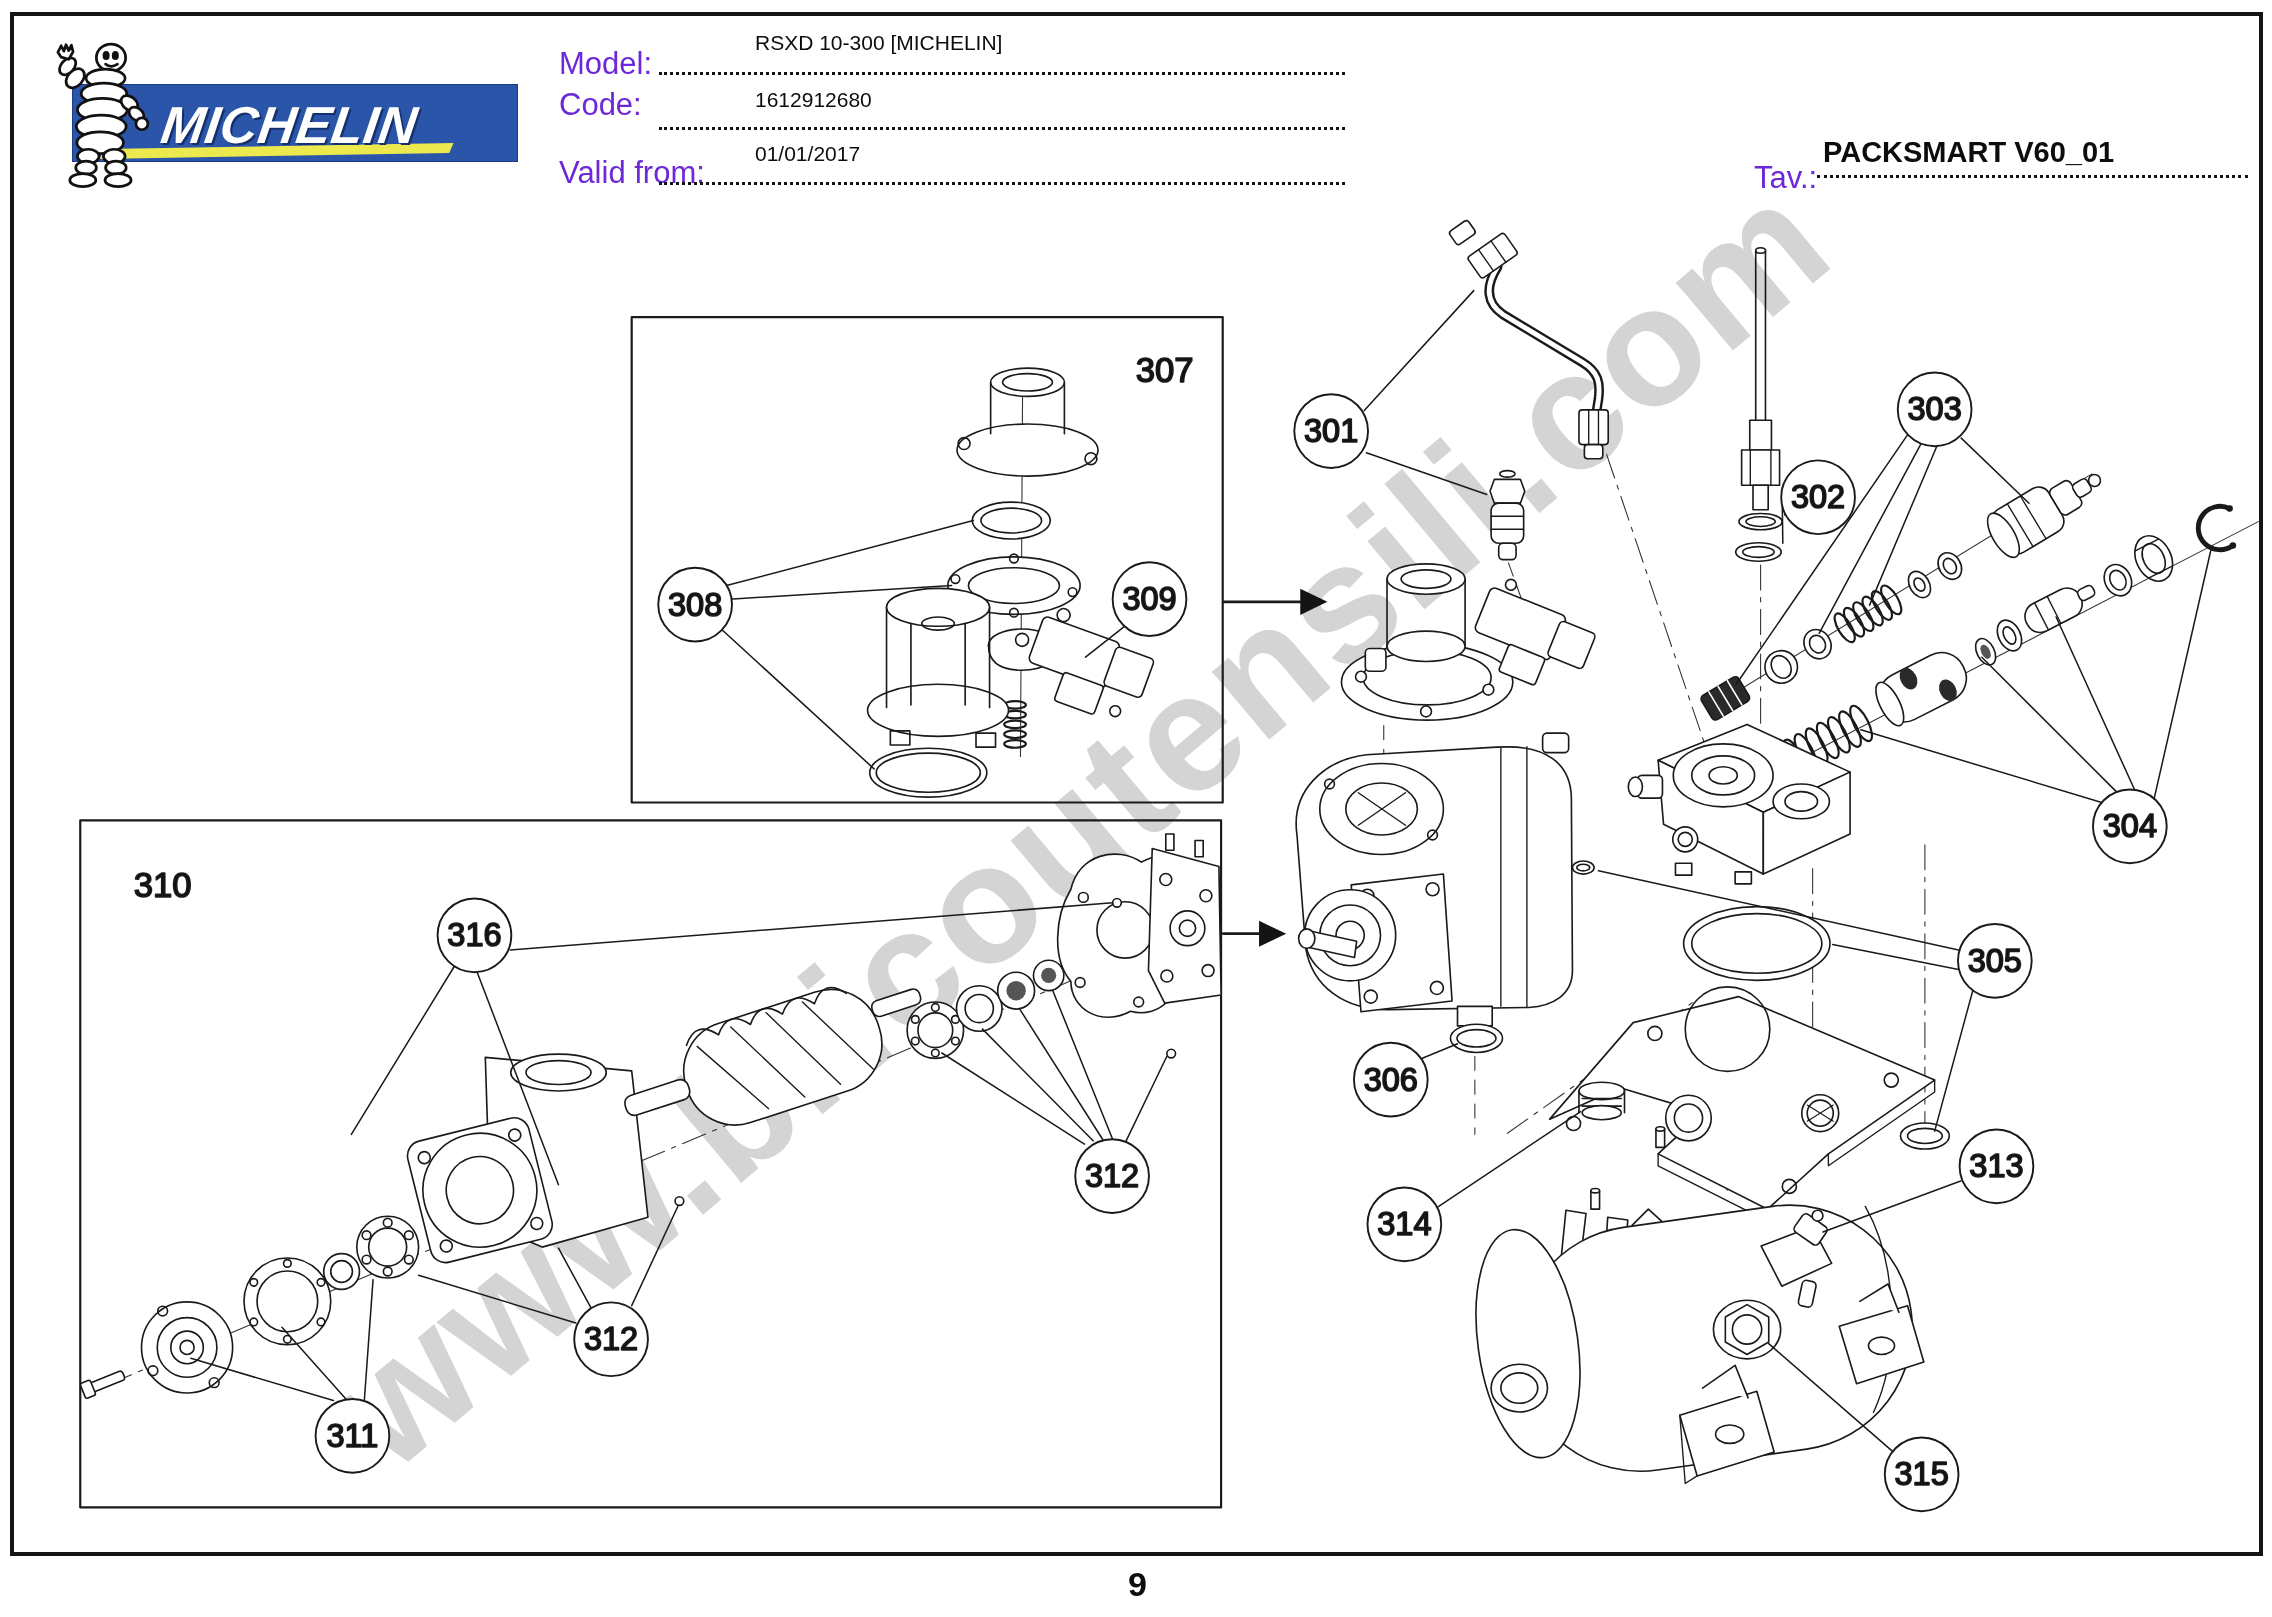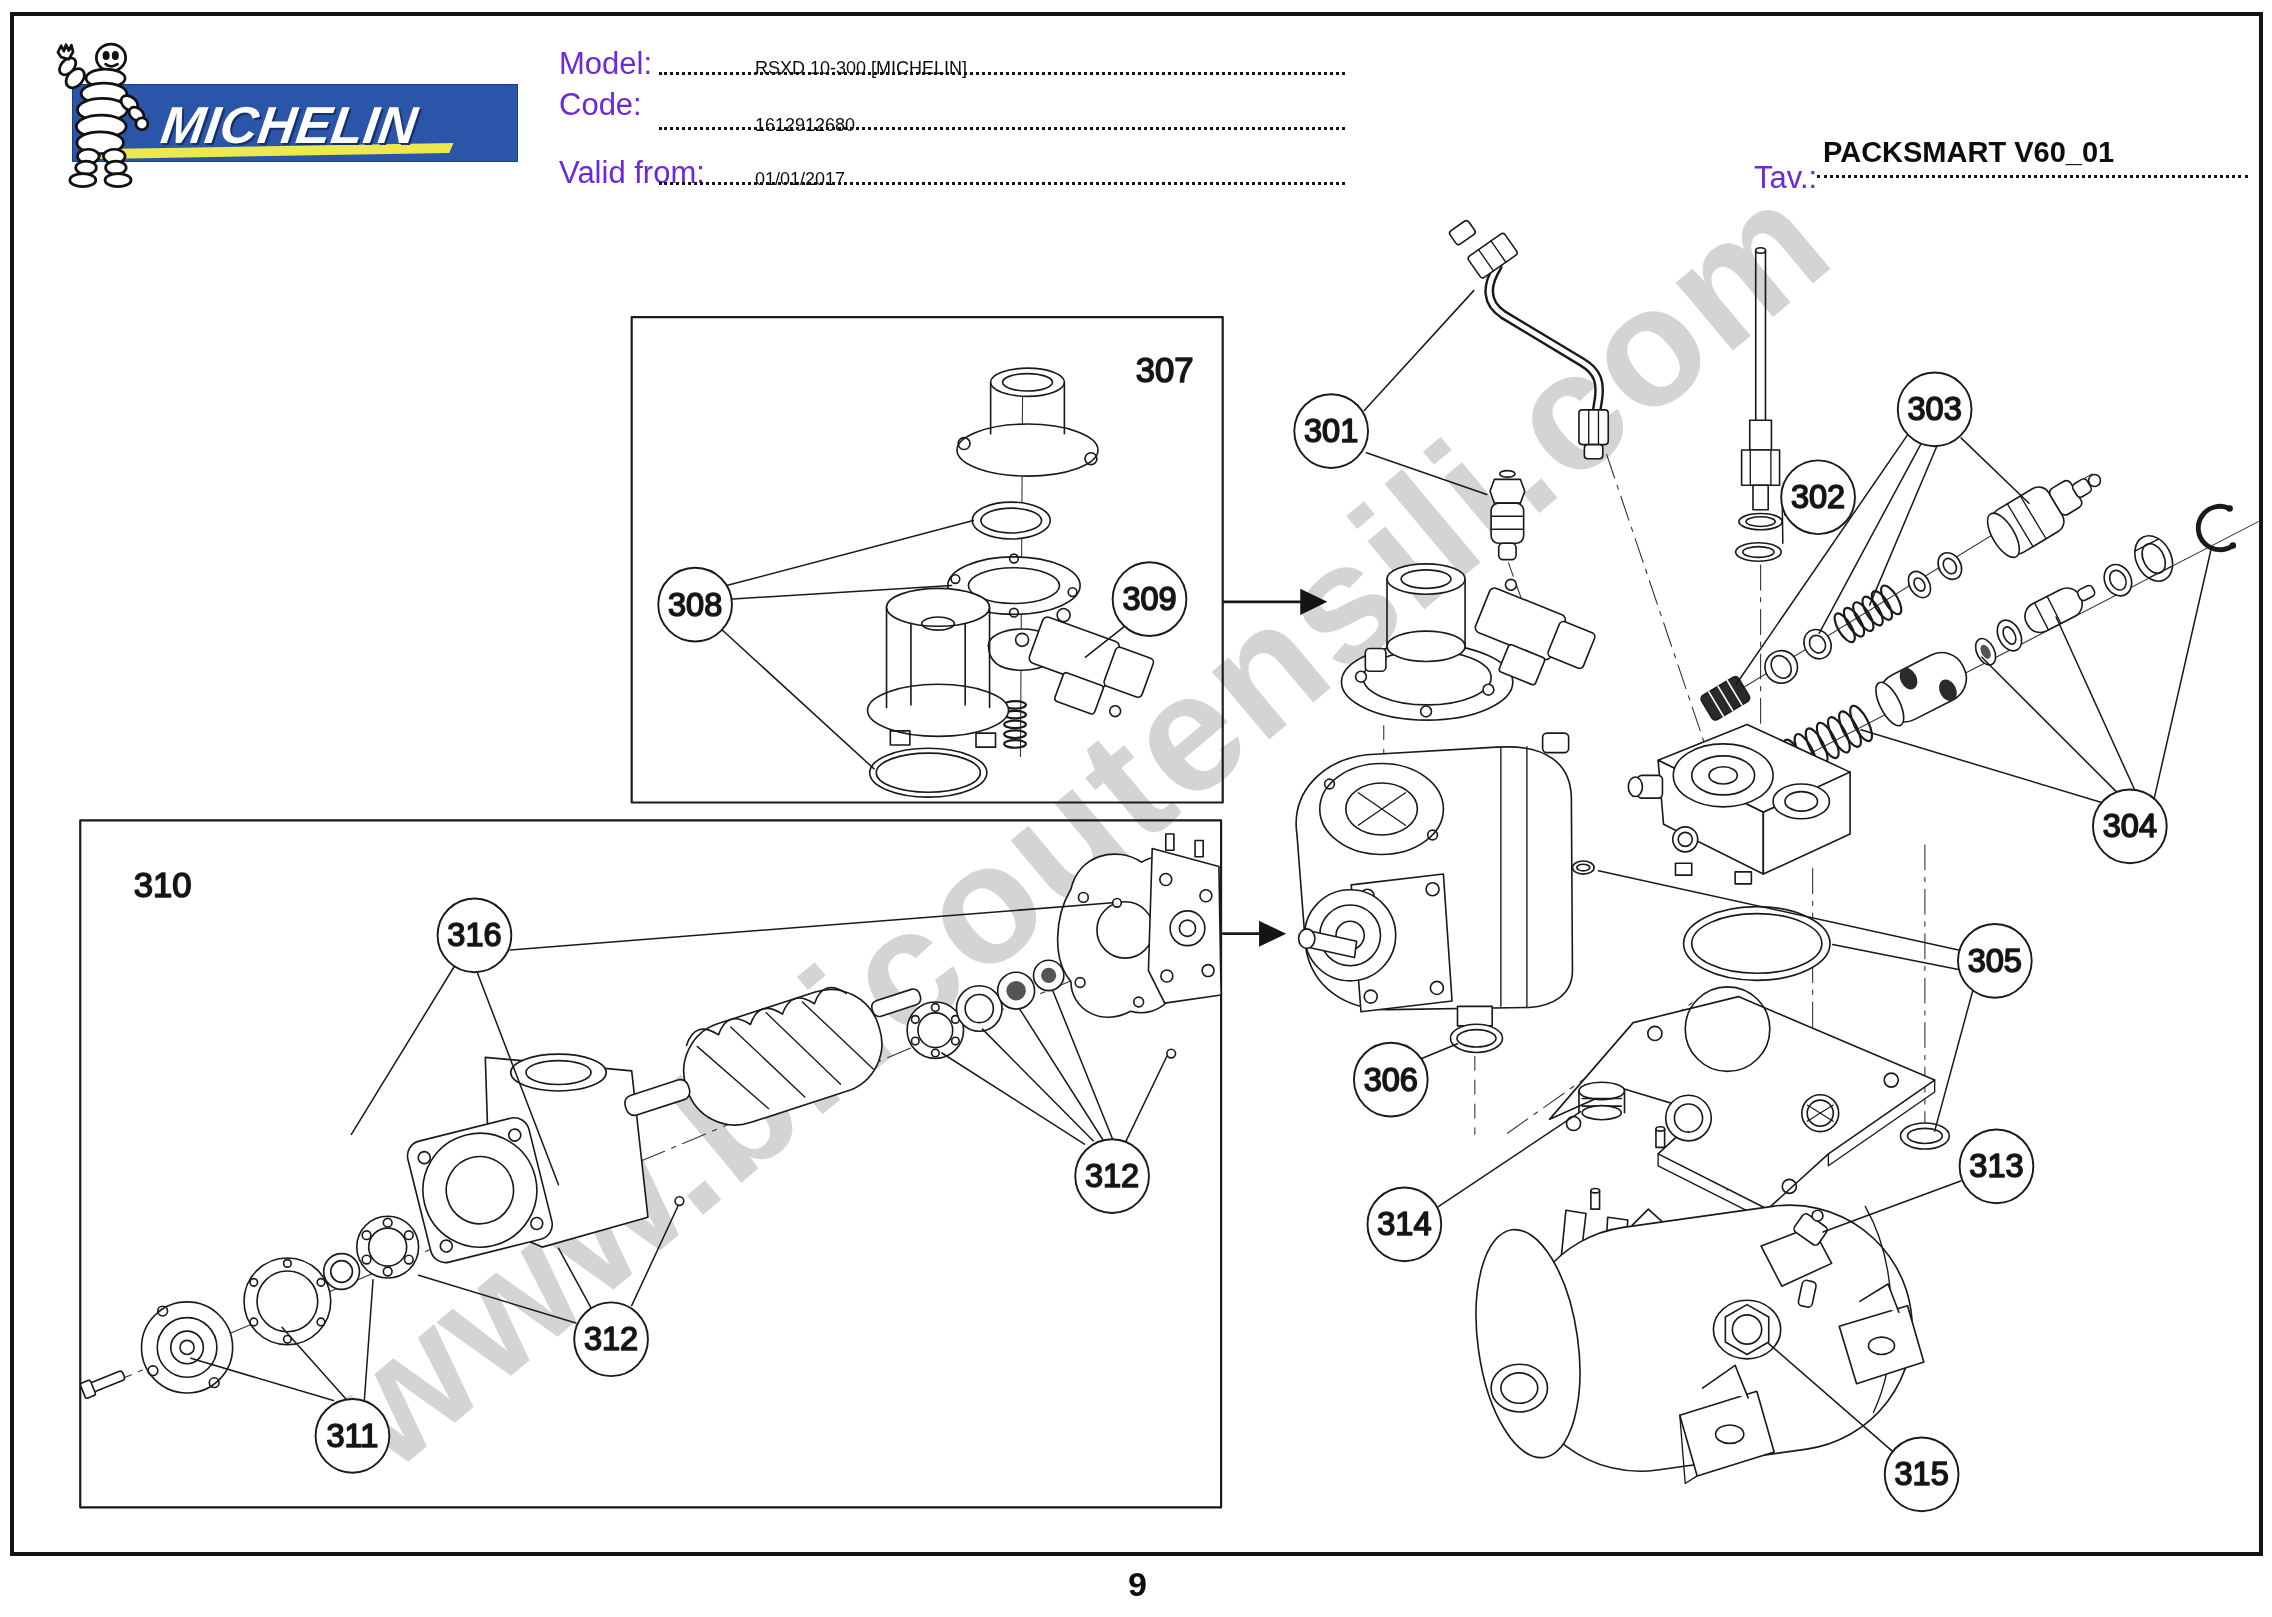--- a/index.html
+++ b/index.html
@@ -13,21 +13,21 @@
              background:#2b55a8;border:1.6px solid #1d3c85;box-sizing:border-box;}
   .logo-word{position:absolute;left:61px;top:95px;width:457px;text-align:center;
              font-size:52px;font-weight:900;font-style:italic;color:#ffffff;
              letter-spacing:0.5px;transform:skewX(-8deg);
              text-shadow:2.2px 2.2px 0 #16306e;}
   .logo-yellow{position:absolute;left:103px;top:146px;width:347px;height:10.3px;
                background:#ece94f;transform:skewX(-24deg) rotate(-1deg);}
   .logo-man{position:absolute;left:47px;top:36px;width:115px;height:155px;}
   
   .lbl{position:absolute;font-size:31px;color:#6d28d9;}
-  .val{position:absolute;font-size:18px;color:#0d0d0d;margin-top:27px;}
+  .val{position:absolute;font-size:21px;color:#0d0d0d;}
   .dots{position:absolute;height:0;border-bottom:3.8px dotted #141414;}
   .tavval{position:absolute;font-size:29px;font-weight:700;color:#0d0d0d;}
   
   .watermark{position:absolute;left:1079px;top:824px;transform:translate(-50%,-50%) rotate(-40deg);
              font-size:168px;font-weight:700;letter-spacing:3.3px;white-space:nowrap;
              color:rgba(177,177,177,0.55);}
   
   svg.art{position:absolute;left:0;top:0;width:2273px;height:1618px;}
   svg.art .callout circle{fill:#ffffff;stroke:#1a1a1a;stroke-width:3.5px;}
   svg.art .callout text{font:500 60px "Liberation Sans",sans-serif;fill:#111;

